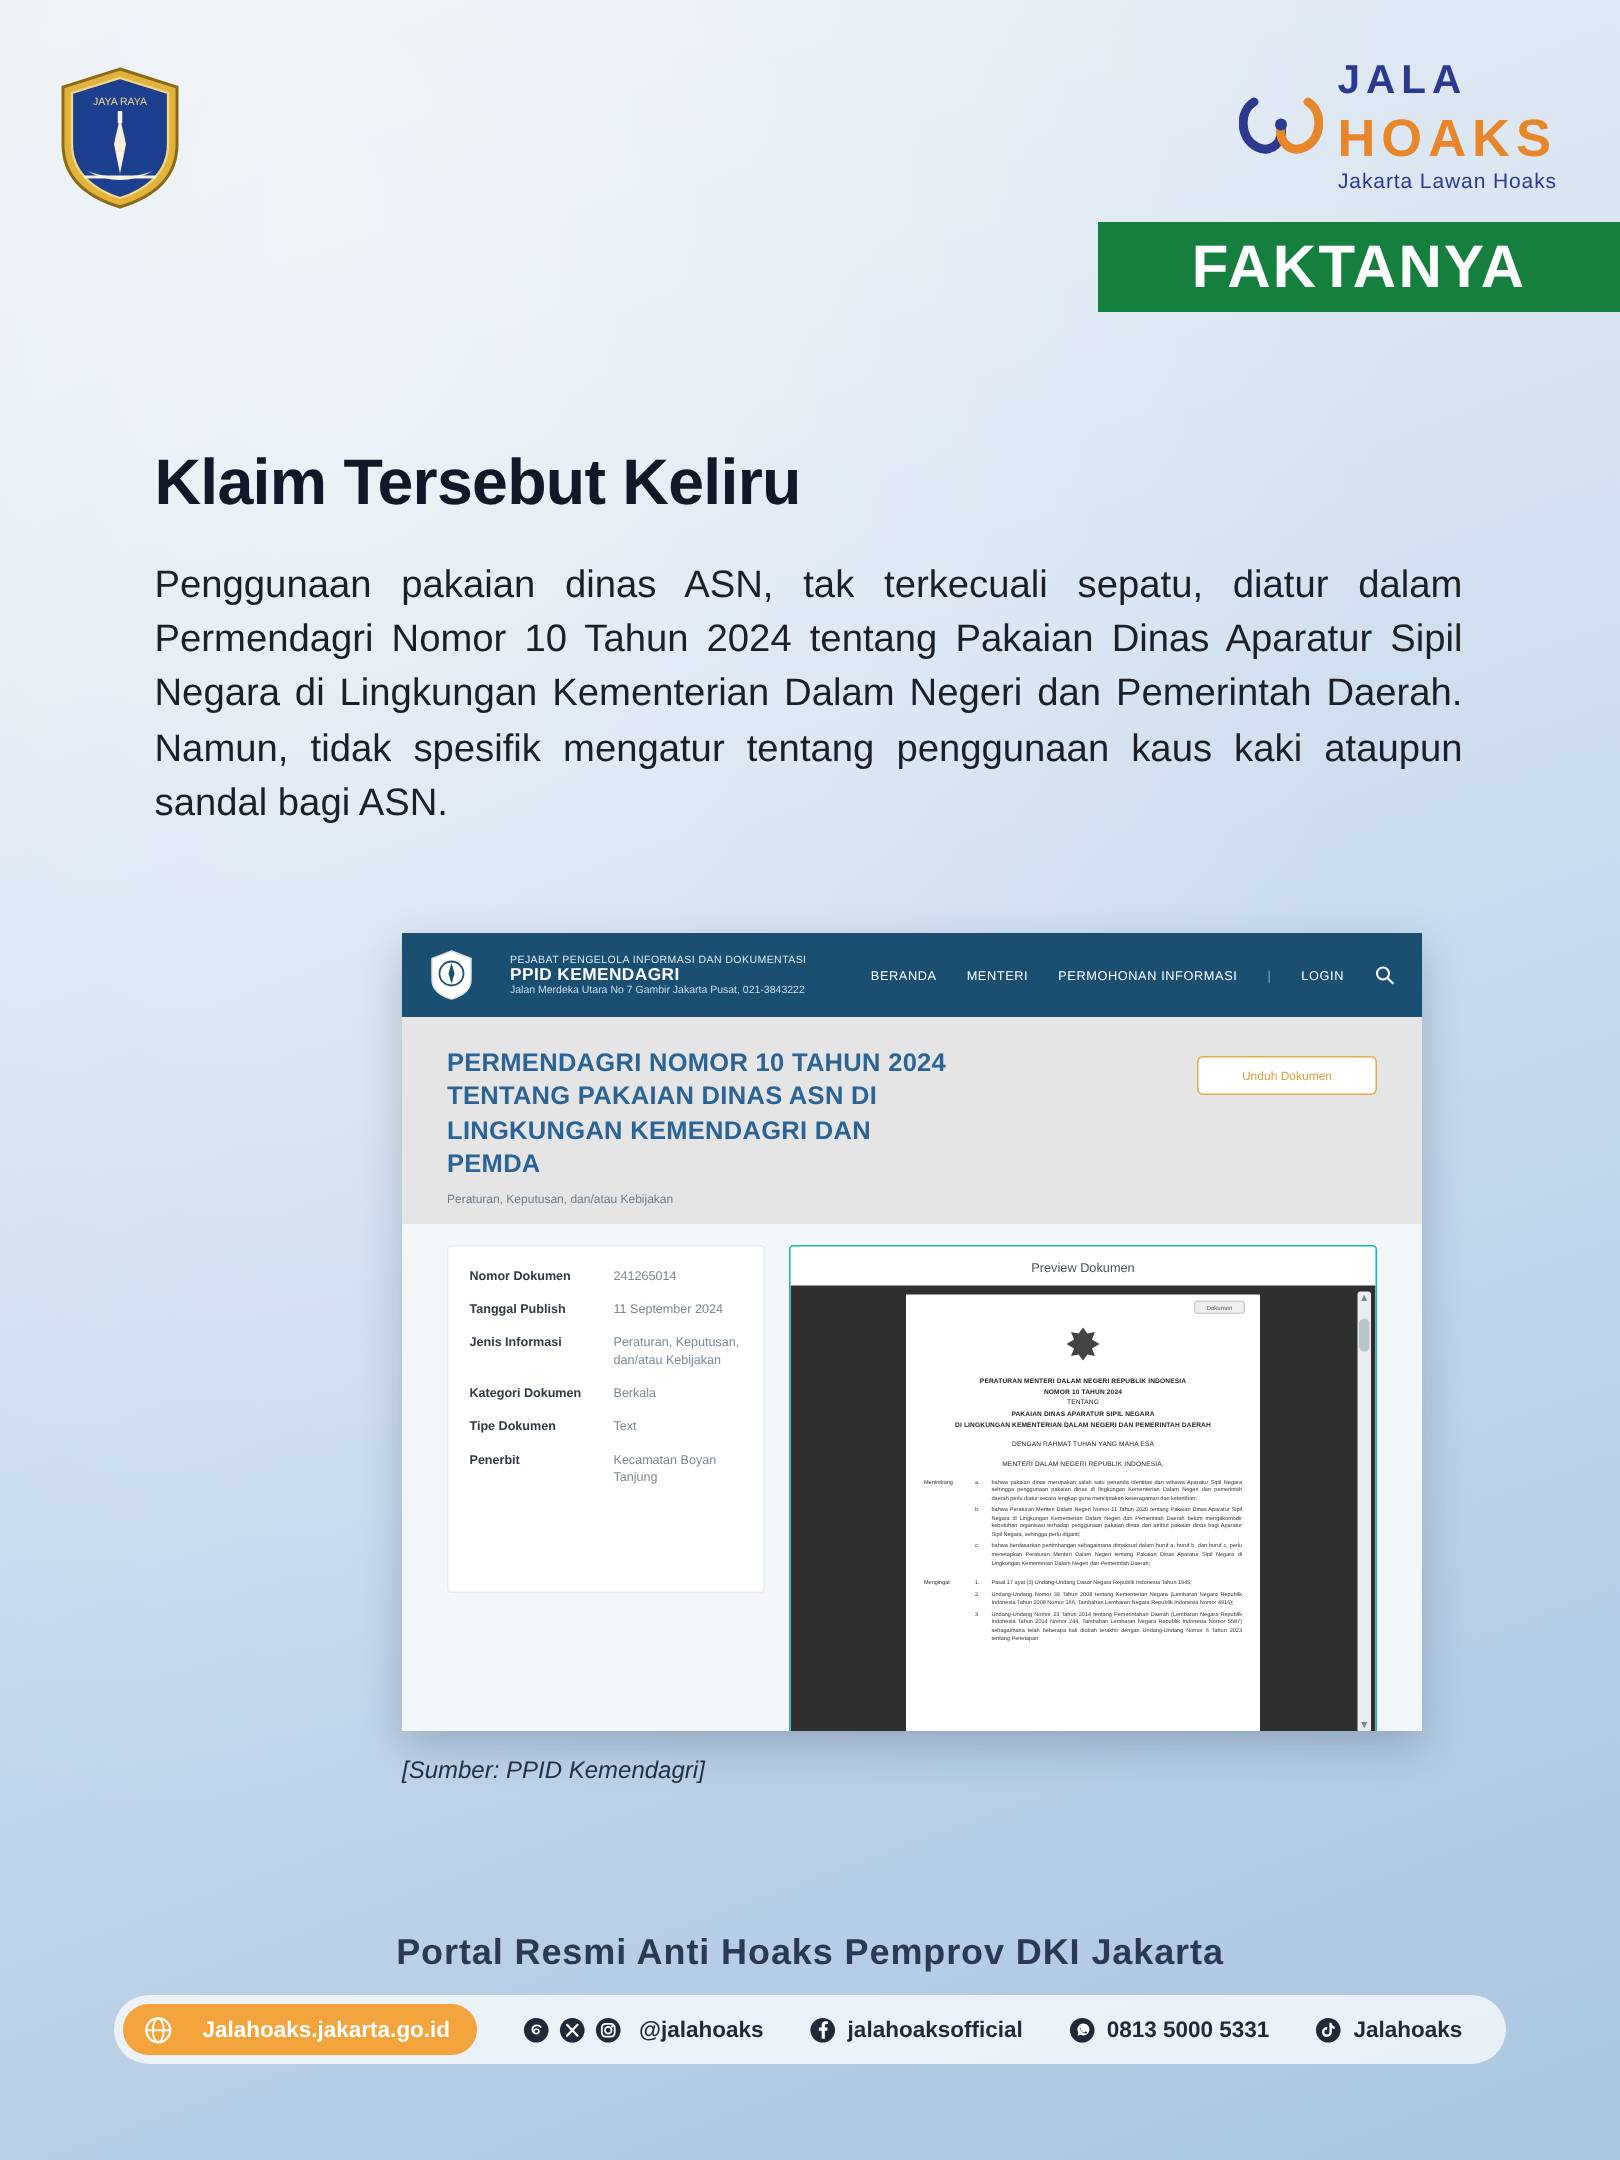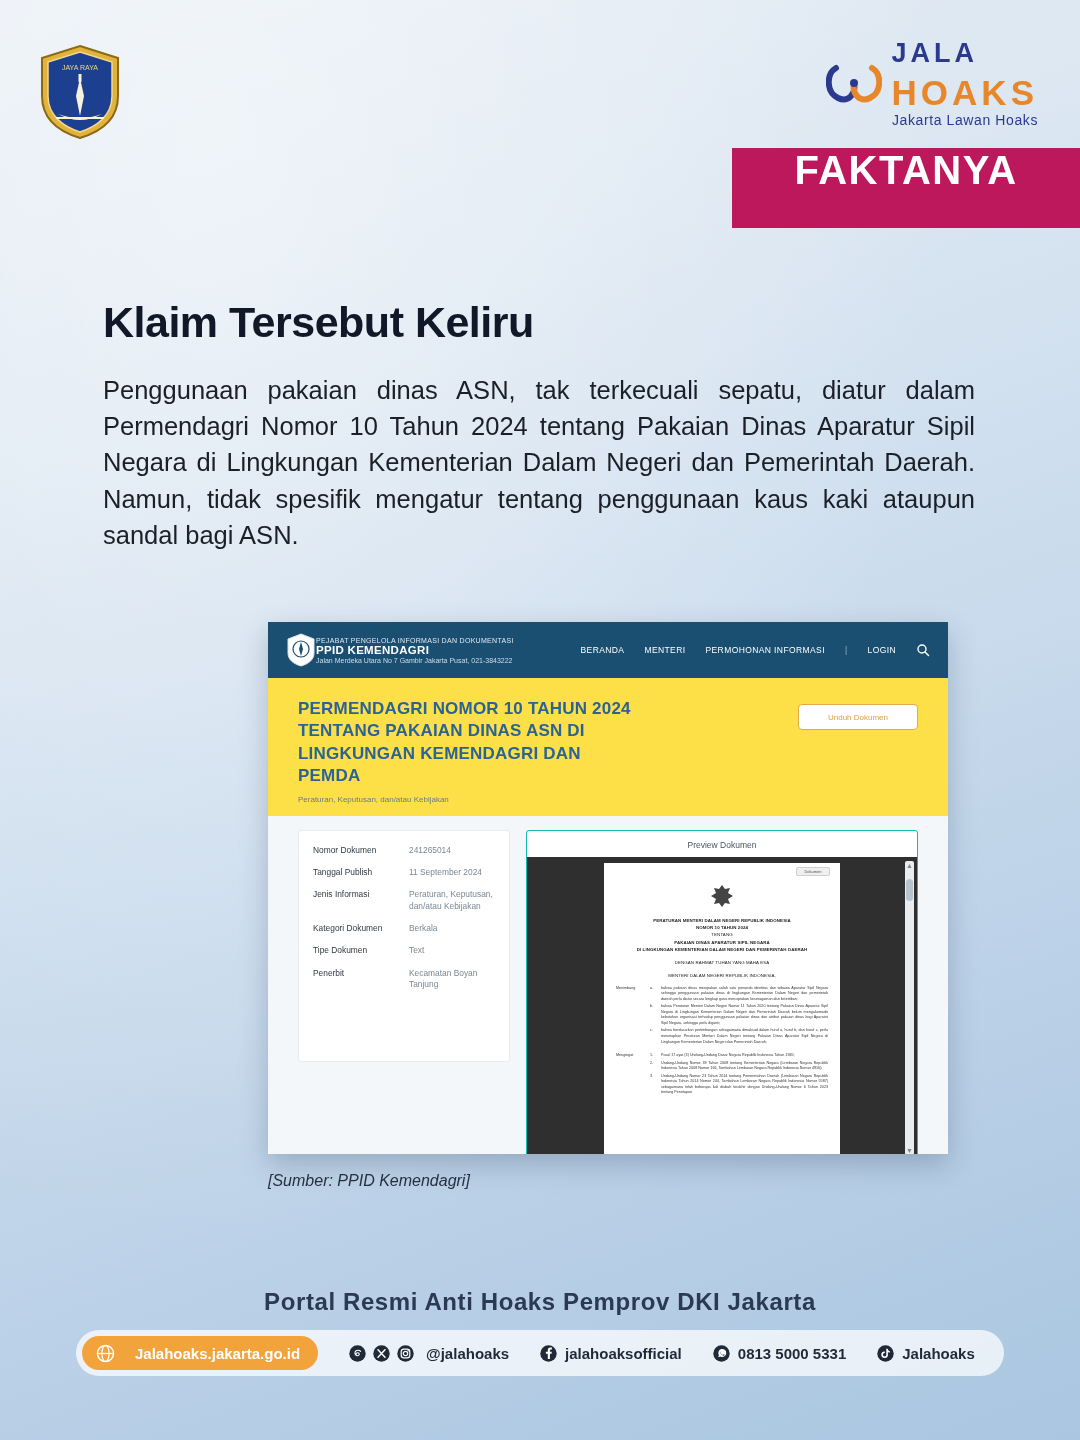--- a/index.html
+++ b/index.html
@@ -30,22 +30,22 @@
     font-size: 27px; font-weight: bold; letter-spacing: 4px; color: #2b3a8f;
   }
   .jala-text .l2 {
     font-size: 35px; font-weight: bold; letter-spacing: 4px; color: #e8862a; margin-top: 8px;
   }
   .jala-text .l3 {
     font-size: 14px; color: #2b3a8f; letter-spacing: 0.6px; margin-top: 3px; text-align: right;
   }
 
   .faktanya-band {
-    position: absolute; right: 0; top: 148px; width: 348px; height: 80px;
-    background: #be185d; display: flex; align-items: flex-start; justify-content: center;
+    position: absolute; right: 0; top: 148px; width: 348px; height: 60px;
+    background: #15803d; display: flex; align-items: center; justify-content: center;
   }
   .faktanya-band span {
     color: #ffffff; font-size: 40px; font-weight: bold; letter-spacing: 1.5px;
   }
 
   
   .headline {
     position: absolute; left: 103px; top: 298px;
     font-size: 43px; font-weight: bold; color: #111827; letter-spacing: -0.5px;
   }
@@ -56,37 +56,37 @@
   }
 
   
   .shot {
     position: absolute; left: 268px; top: 622px; width: 680px; height: 532px;
     background: #ffffff; box-shadow: 0 10px 26px rgba(30,50,80,0.25);
     overflow: hidden;
   }
   .shot-nav {
     height: 56px; background: #1b4f72; display: flex; align-items: center;
-    padding: 0 18px; gap: 0;
+    padding: 0 18px; gap: 24px;
   }
   .shot-nav .seal {
     width: 30px; height: 34px; flex: 0 0 auto;
   }
   .nav-title .t1 { color: #dfe9f1; font-size: 7px; letter-spacing: 0.3px; }
   .nav-title .t2 { color: #ffffff; font-size: 11.5px; font-weight: bold; letter-spacing: 0.3px; }
   .nav-title .t3 { color: #cddcea; font-size: 7px; margin-top: 1px; }
   .nav-links {
     margin-left: auto; display: flex; align-items: center; gap: 20px;
     color: #ffffff; font-size: 8.5px; letter-spacing: 0.4px;
   }
   .nav-links .sep { opacity: 0.5; }
   .nav-search { width: 14px; height: 14px; }
 
   .shot-hero {
-    background: #fde047; padding: 20px 30px 12px 30px;
+    background: #e5e5e5; padding: 20px 30px 12px 30px;
     position: relative;
   }
   .hero-title {
     color: #2a6496; font-size: 17px; font-weight: bold; line-height: 1.32;
     max-width: 340px; letter-spacing: 0.2px;
   }
   .hero-sub { color: #6b7b86; font-size: 8px; margin-top: 7px; }
   .hero-btn {
     position: absolute; right: 30px; top: 26px; width: 120px; height: 26px;
     border: 1px solid #e3a94a; border-radius: 4px; background: #fff;
@@ -96,21 +96,21 @@
 
   .shot-body {
     background: #f3f7fa; padding: 14px 30px 18px 30px; display: flex; gap: 16px;
     height: 362px;
   }
   .meta-card {
     width: 212px; background: #ffffff; border: 1px solid #e6ecf1; border-radius: 3px;
     padding: 14px 14px; height: 232px;
   }
   .meta-row { display: flex; margin-bottom: 11px; }
-  .meta-k { width: 96px; font-size: 8.4px; color: #2f3a44; font-weight: normal; line-height: 1.35; }
+  .meta-k { width: 96px; font-size: 8.4px; color: #2f3a44; font-weight: bold; line-height: 1.35; }
   .meta-v { flex: 1; font-size: 8.4px; color: #7b8892; line-height: 1.35; }
 
   .preview-card {
     flex: 1; background: #ffffff; border: 1px solid #14b8a6; border-radius: 3px;
     position: relative; overflow: hidden;
   }
   .preview-title {
     text-align: center; font-size: 8.5px; color: #4a5560; padding: 9px 0 7px 0;
   }
   .doc-stage {

